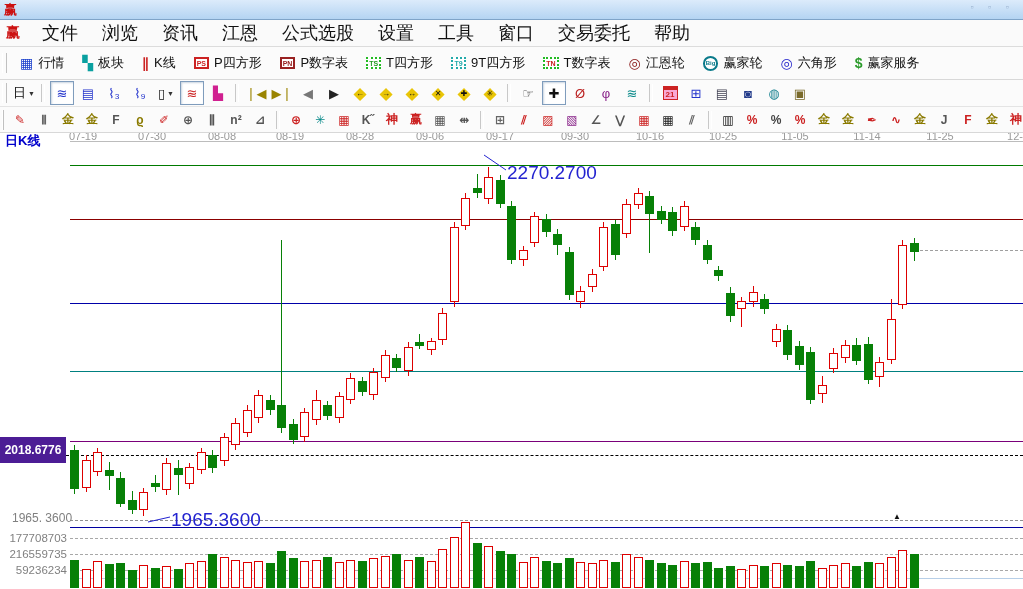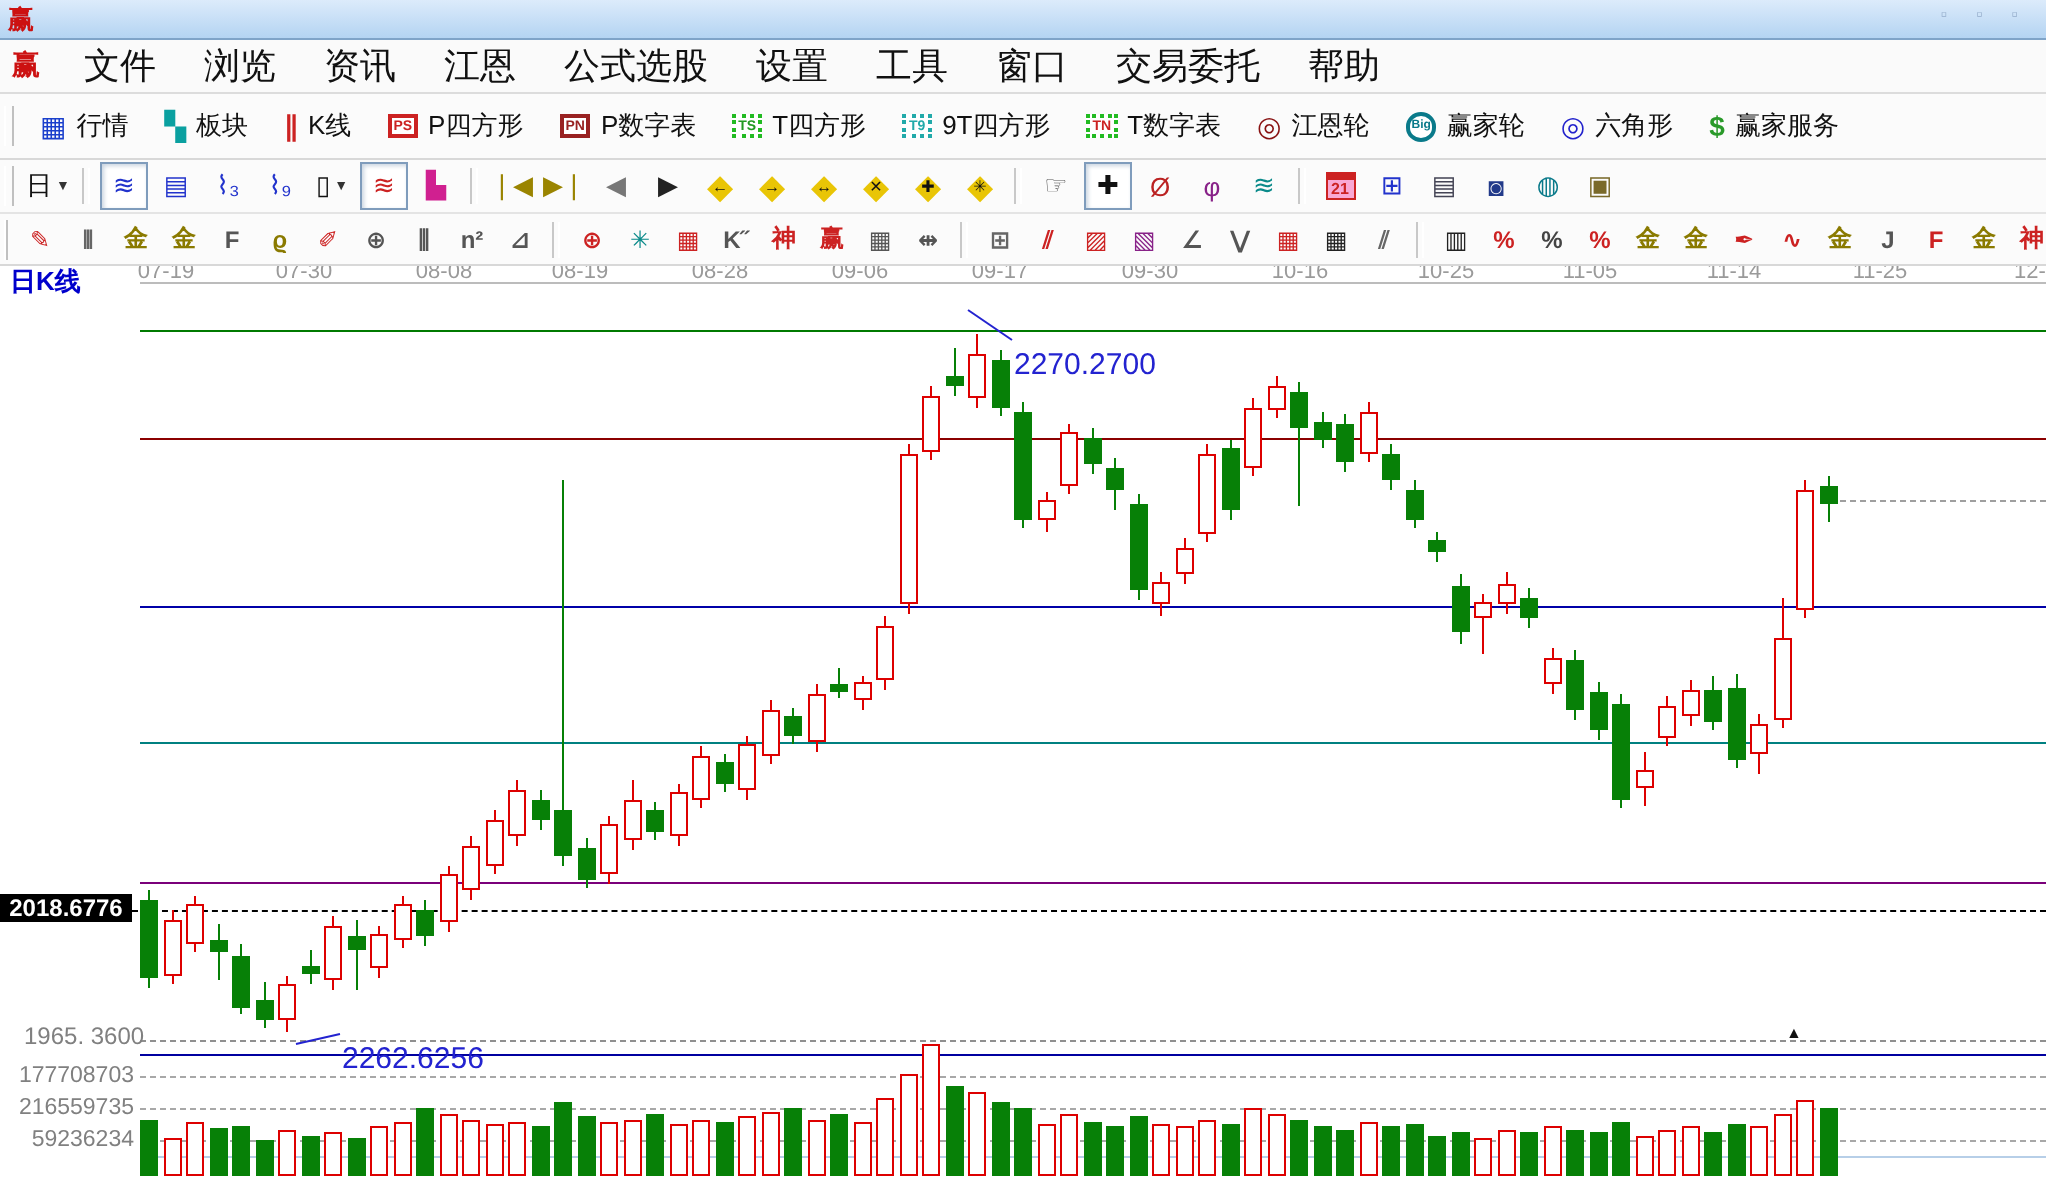--- a/index.html
+++ b/index.html
@@ -35,25 +35,25 @@
   .diamond .d{color:#e9c506;font-size:17px;line-height:17px;}
   .diamond .ov{position:absolute;font-size:8px;color:#111;font-weight:bold;}
   .cal{width:15px;height:14px;border:1px solid #cc2222;color:#cc2222;font-size:8px;font-weight:bold;
        display:flex;align-items:center;justify-content:center;border-top:4px solid #cc2222;box-sizing:border-box;background:#f9a8d4;}
   .tb3 .btn{min-width:20px;height:20px;font-size:12px;font-weight:bold;}
   
   #chart{position:absolute;left:0;top:0;width:1023px;height:589px;z-index:1;}
   .tick-label{position:absolute;top:130px;transform:translateX(-50%);font-size:11px;color:#9a9a9a;white-space:nowrap;}
   .pane-label{position:absolute;left:5px;top:132px;font-size:13px;font-weight:bold;color:#0000cc;}
   .hline{position:absolute;height:0;border-top-width:1px;}
-  .price-tag{position:absolute;left:0;top:447px;width:66px;height:14px;background:#000000;color:#fff;
+  .price-tag{position:absolute;left:0;top:437px;width:66px;height:26px;background:#4c1d95;color:#fff;
              font-size:12px;font-weight:bold;display:flex;align-items:center;justify-content:center;letter-spacing:0;}
   .axis-gray{position:absolute;color:#808080;font-size:12px;}
   .vol-label{position:absolute;left:0;width:67px;text-align:right;color:#808080;font-size:11.5px;}
-  .anno{position:absolute;color:#2323d0;font-size:15px;white-space:nowrap;margin-top:12px;}
+  .anno{position:absolute;color:#2323d0;font-size:19px;white-space:nowrap;}
   .tri{position:absolute;font-size:8px;color:#111;}
   .candle-body{position:absolute;box-sizing:border-box;}
   .wick{position:absolute;width:1px;}
   .vbar{position:absolute;box-sizing:border-box;}
 </style>
 </head>
 <body>
 
 <div class="app">
 
@@ -307,21 +307,21 @@
       <div class="candle-body" style="left: 898px; width: 9px; top: 245.009px; height: 59.5647px; background: rgb(255, 255, 255); border: 1px solid rgb(221, 0, 0);"></div>
       <div class="vbar" style="left: 898px; width: 9px; top: 550.346px; height: 37.6539px; background: rgb(255, 255, 255); border: 1px solid rgb(221, 0, 0);"></div>
       <div class="wick" style="left: 914px; top: 238.136px; height: 22.9095px; background: rgb(7, 128, 7);"></div>
       <div class="candle-body" style="left: 910px; width: 9px; top: 242.718px; height: 9.1638px; background: rgb(7, 128, 7); border: 1px solid rgb(7, 128, 7);"></div>
       <div class="vbar" style="left: 910px; width: 9px; top: 554.128px; height: 33.8724px; background: rgb(7, 128, 7); border: 1px solid rgb(7, 128, 7);"></div>
       <svg width="1023" height="589" style="position: absolute; left: 0px; top: 0px;">
         <polyline points="484,155 506,170" fill="none" stroke="#2323d0" stroke-width="1"></polyline>
         <polyline points="148,522 170,517" fill="none" stroke="#2323d0" stroke-width="1"></polyline>
       </svg>
       <div class="anno" style="left: 507px; top: 162px;">2270.2700</div>
-      <div class="anno" style="left: 171px; top: 509px;">2262.6256</div>
+      <div class="anno" style="left: 171px; top: 509px;">1965.3600</div>
       <div class="price-tag">2018.6776</div>
       <div class="axis-gray" style="left: 12px; top: 511px;">1965. 3600</div>
       <div class="vol-label" style="top: 532px;">177708703</div>
       <div class="vol-label" style="top: 548px;">216559735</div>
       <div class="vol-label" style="top: 564px;">59236234</div>
       <div class="tri" style="left: 893px; top: 512px;">▲</div>
     </div>
 
   <div class="titlebar">
     <span class="logo">赢</span>

